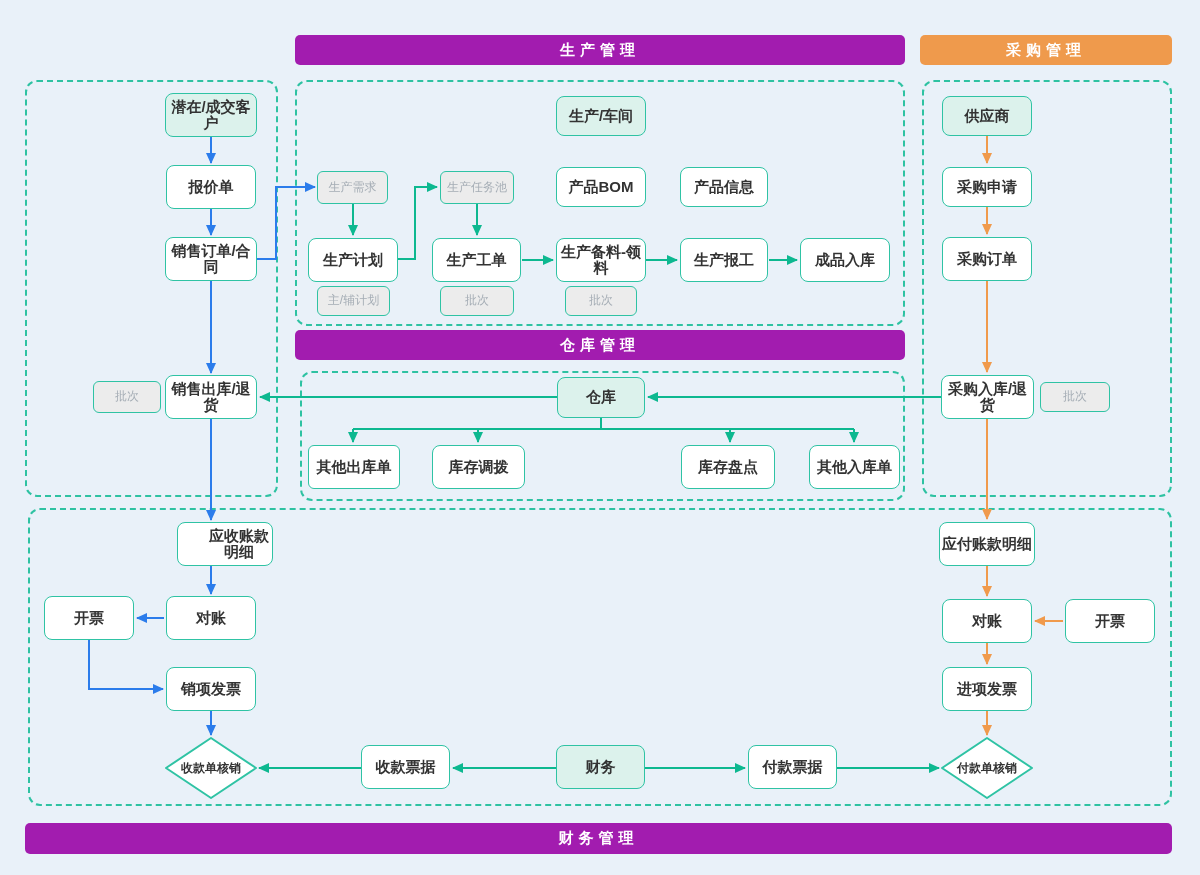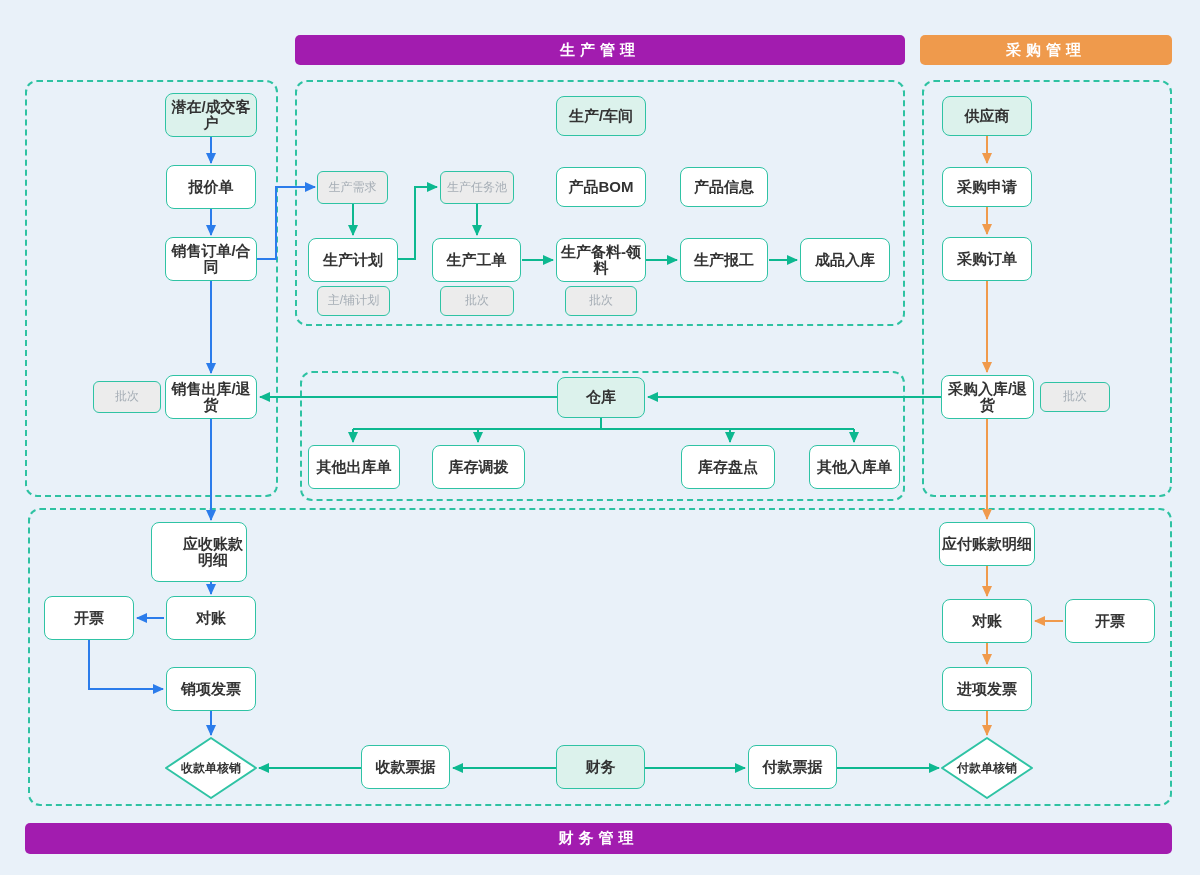--- a/index.html
+++ b/index.html
@@ -102,20 +102,21 @@
       <path d="M987 643 V664" marker-end="url(#ao)"></path>
       <path d="M987 711 V735" marker-end="url(#ao)"></path>
     </g>
 
     <polygon points="166,768 211,738 256,768 211,798" fill="#ffffff" stroke="#2fc3a4" stroke-width="2" stroke-linejoin="round"></polygon>
     <polygon points="942,768 987,738 1032,768 987,798" fill="#ffffff" stroke="#2fc3a4" stroke-width="2" stroke-linejoin="round"></polygon>
   </svg>
 
   <div class="hdr green" style="left:295px;top:35px;width:610px;">生产管理</div>
   <div class="hdr orange" style="left:920px;top:35px;width:252px;">采购管理</div>
+  <div class="hdr green" style="left:295px;top:330px;width:610px;">仓库管理</div>
   <div class="hdr green" style="left:25px;top:823px;width:1147px;height:31px;text-align:center;">财务管理</div>
 
   <div class="node soft" style="left:165px;top:93px;width:92px;height:44px;">潜在/成交客户</div>
   <div class="node" style="left:166px;top:165px;width:90px;height:44px;">报价单</div>
   <div class="node" style="left:165px;top:237px;width:92px;height:44px;">销售订单/合同</div>
   <div class="node muted" style="left:93px;top:381px;width:68px;height:32px;">批次</div>
   <div class="node" style="left:165px;top:375px;width:92px;height:44px;">销售出库/退货</div>
 
   <div class="node soft" style="left:556px;top:96px;width:90px;height:40px;">生产/车间</div>
   <div class="node muted" style="left:317px;top:171px;width:71px;height:33px;">生产需求</div>
@@ -136,21 +137,21 @@
   <div class="node" style="left:942px;top:237px;width:90px;height:44px;">采购订单</div>
   <div class="node" style="left:941px;top:375px;width:93px;height:44px;">采购入库/退货</div>
   <div class="node muted" style="left:1040px;top:382px;width:70px;height:30px;">批次</div>
 
   <div class="node soft" style="left:557px;top:377px;width:88px;height:41px;">仓库</div>
   <div class="node" style="left:308px;top:445px;width:92px;height:44px;border-radius:6px;">其他出库单</div>
   <div class="node" style="left:432px;top:445px;width:93px;height:44px;">库存调拨</div>
   <div class="node" style="left:681px;top:445px;width:94px;height:44px;">库存盘点</div>
   <div class="node" style="left:809px;top:445px;width:91px;height:44px;">其他入库单</div>
 
-  <div class="node" style="left:151px;top:522px;width:96px;height:60px;padding-left:28px;">应收账款明细</div>
+  <div class="node" style="left:177px;top:522px;width:96px;height:44px;padding-left:28px;">应收账款明细</div>
   <div class="node" style="left:166px;top:596px;width:90px;height:44px;">对账</div>
   <div class="node" style="left:44px;top:596px;width:90px;height:44px;">开票</div>
   <div class="node" style="left:166px;top:667px;width:90px;height:44px;">销项发票</div>
   <div class="dlabel" style="left:163px;top:756px;width:96px;height:24px;">收款单核销</div>
 
   <div class="node" style="left:361px;top:745px;width:89px;height:44px;">收款票据</div>
   <div class="node soft" style="left:556px;top:745px;width:89px;height:44px;text-align:center;">财务</div>
   <div class="node" style="left:748px;top:745px;width:89px;height:44px;">付款票据</div>
 
   <div class="node" style="left:939px;top:522px;width:96px;height:44px;">应付账款明细</div>

